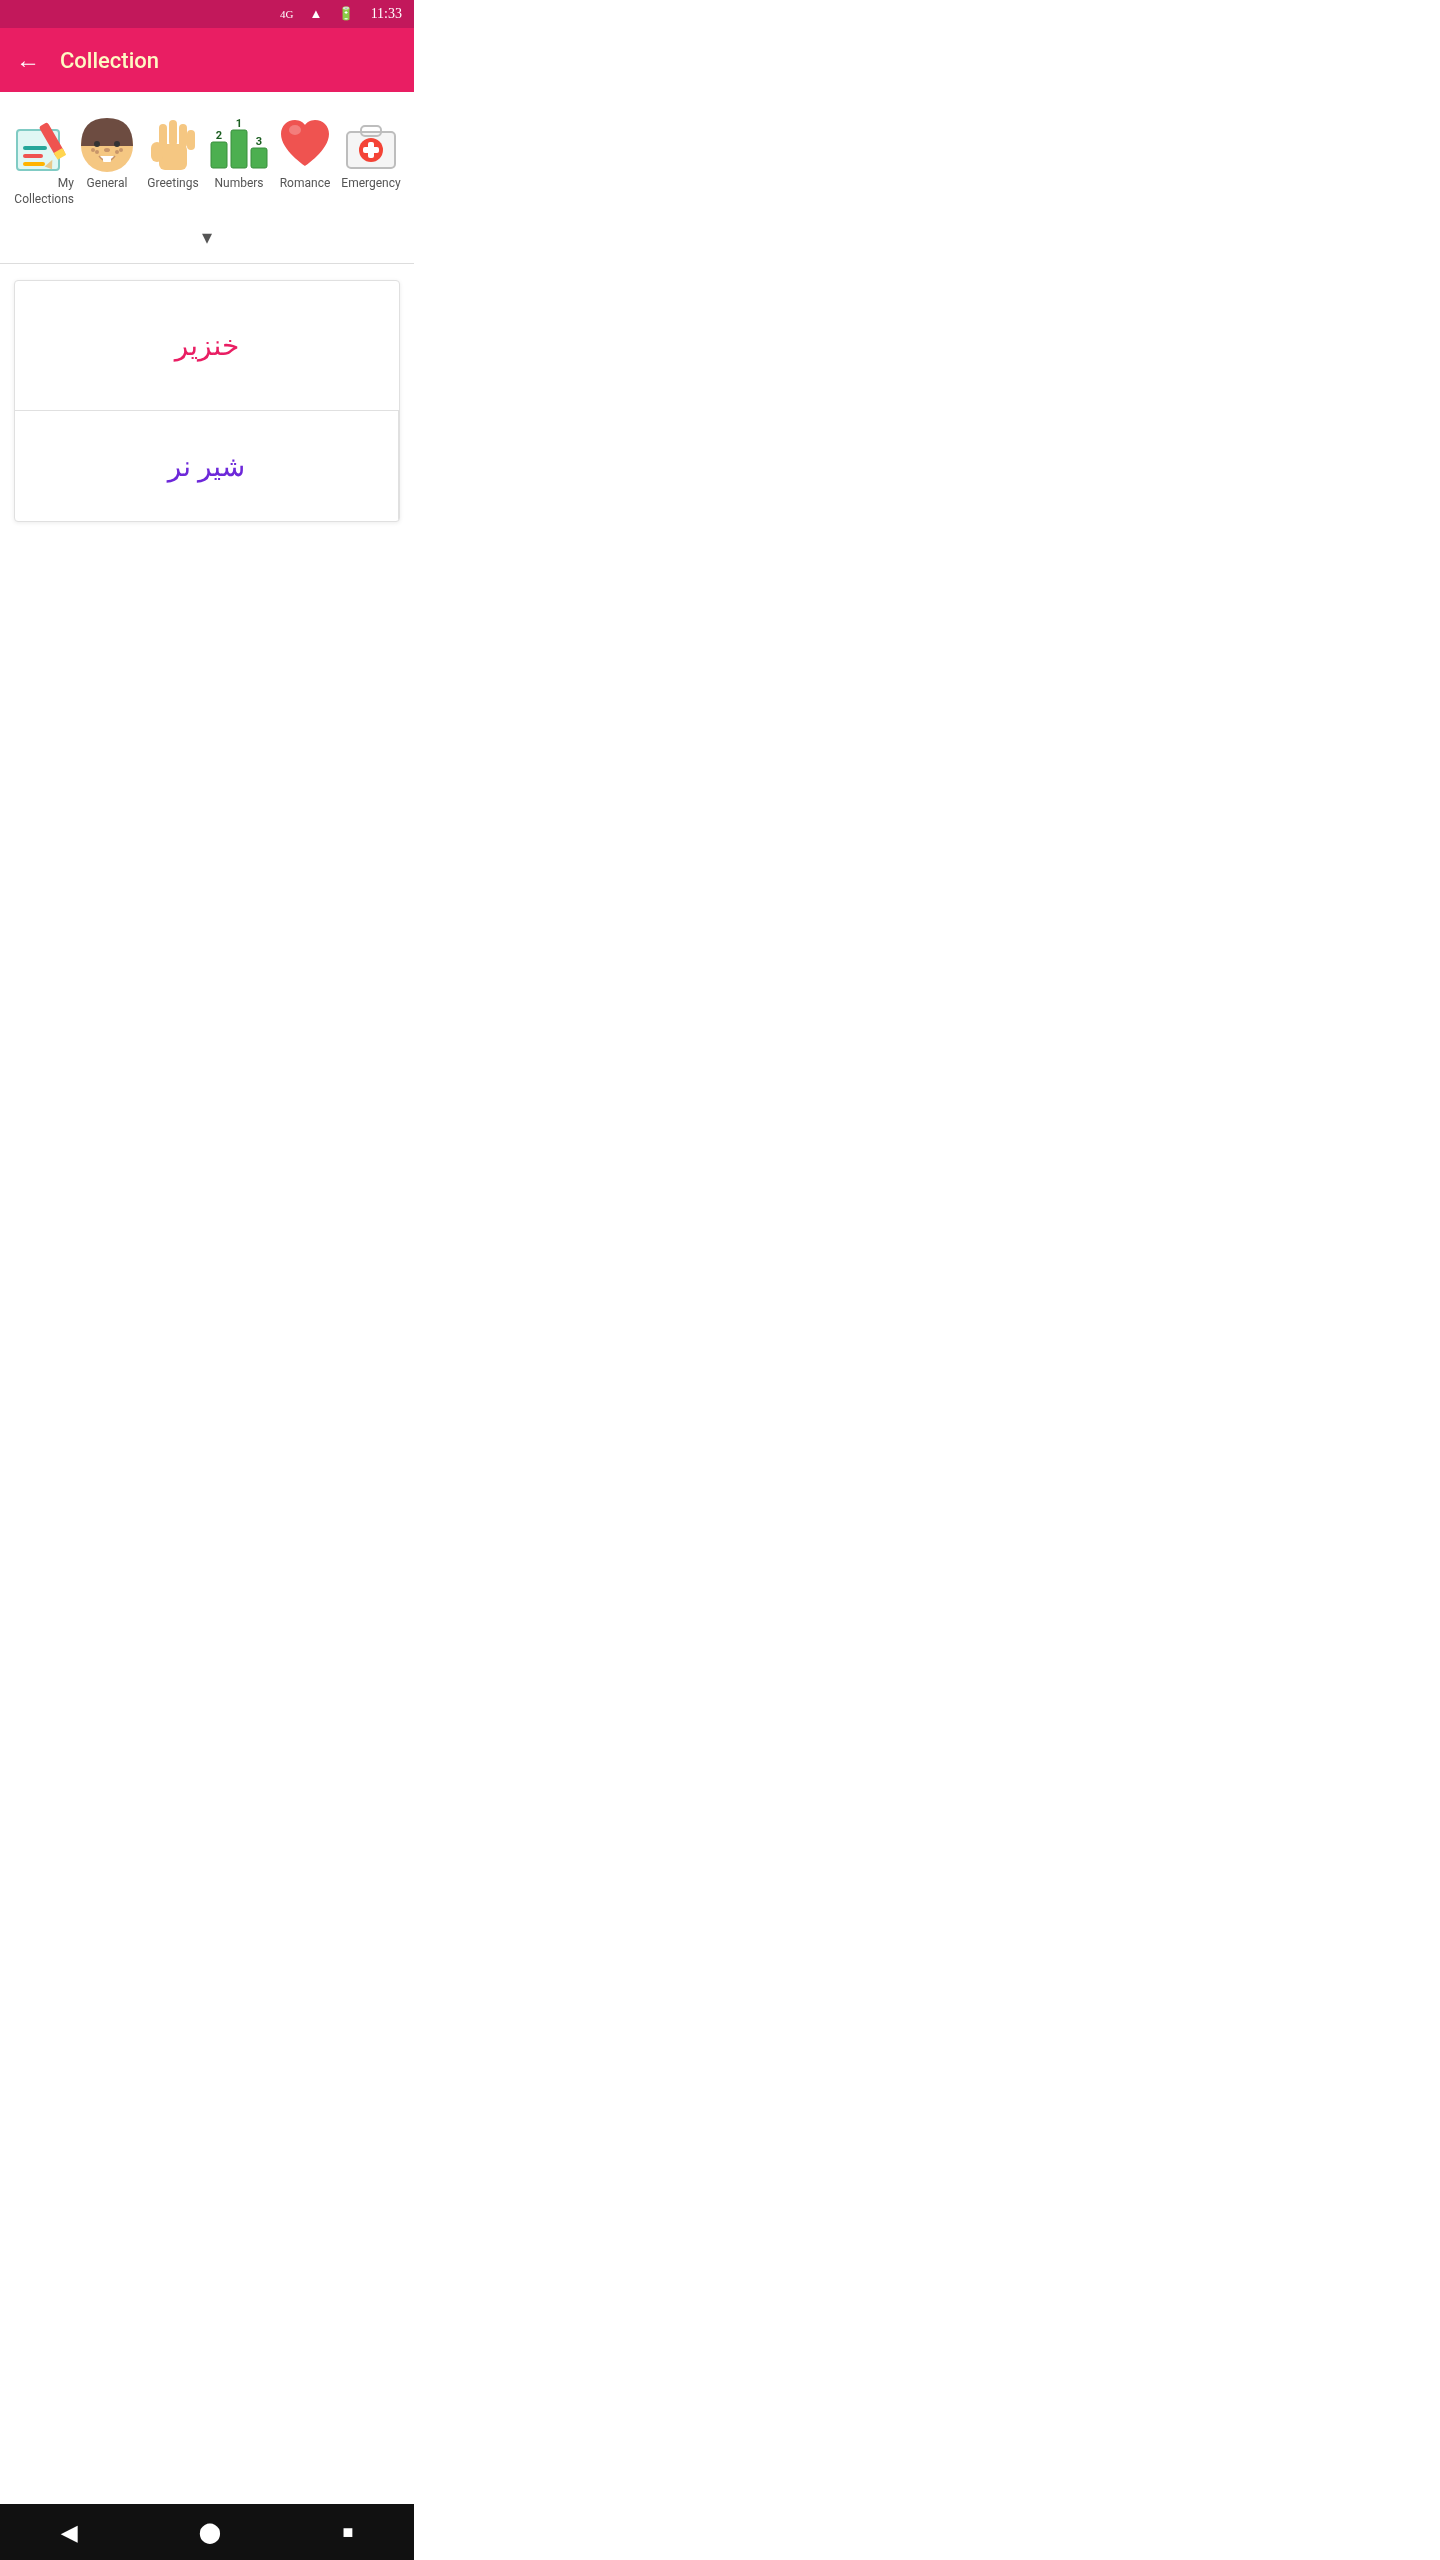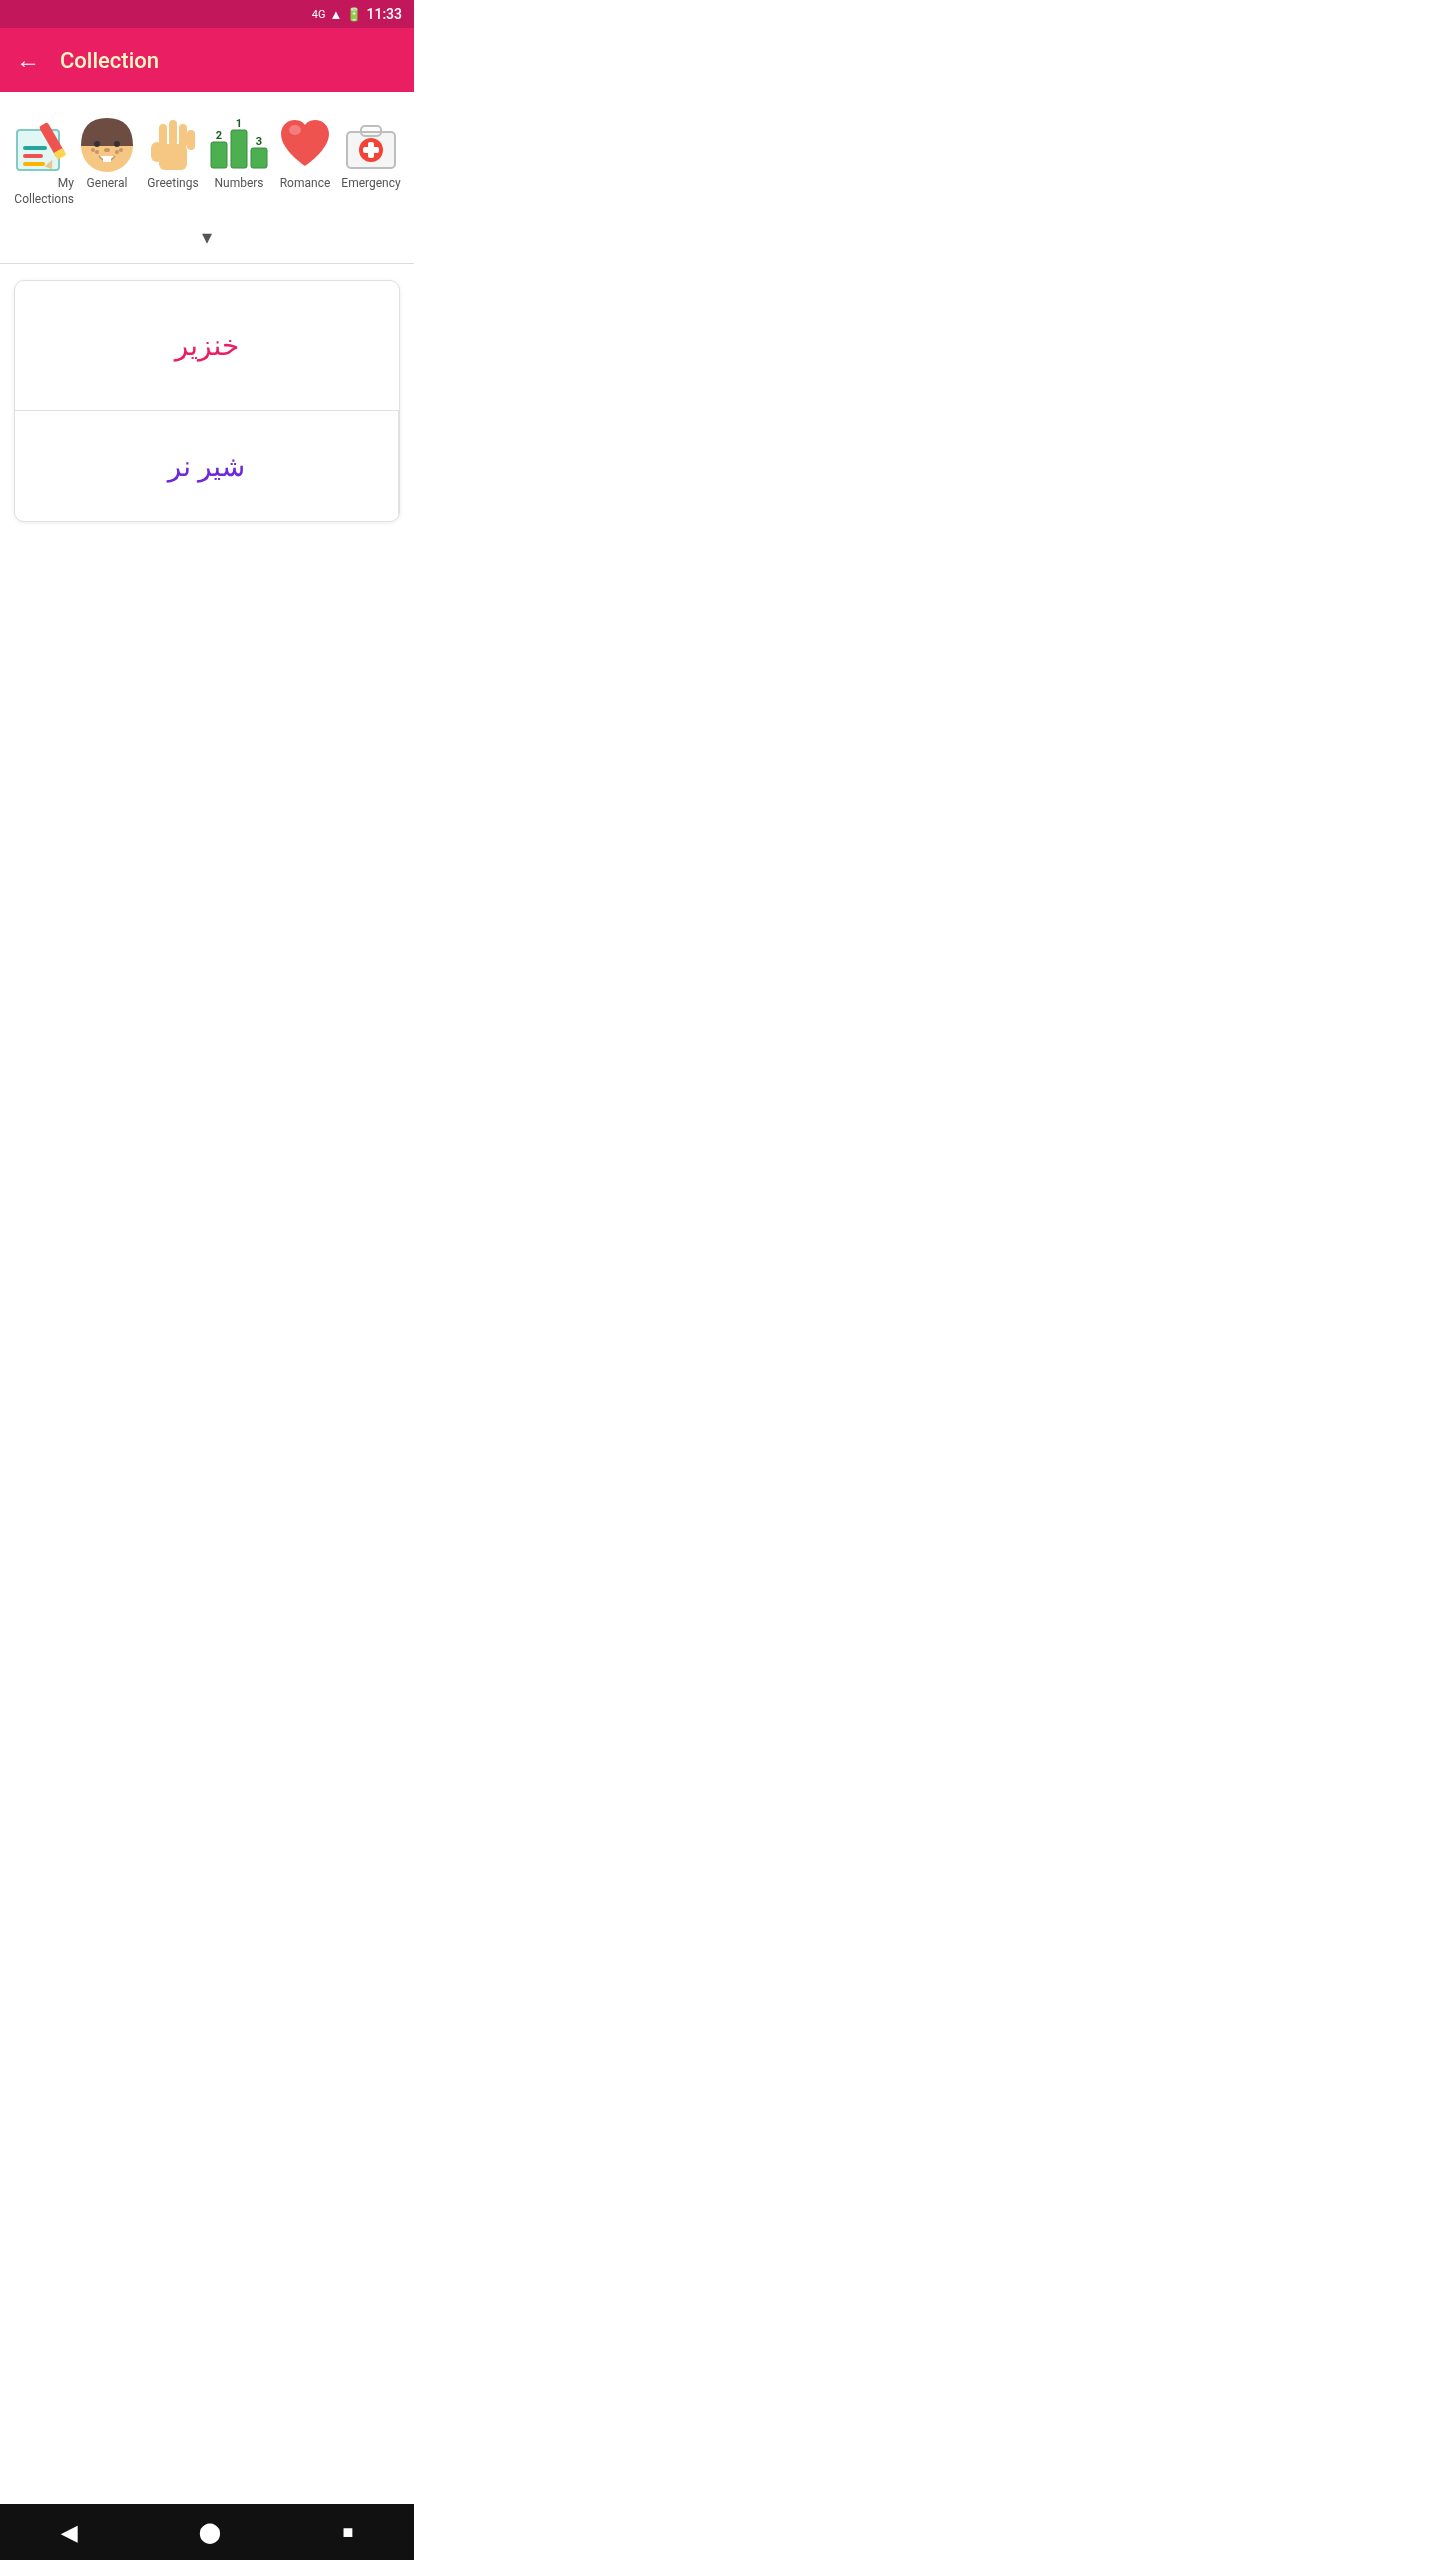--- a/index.html
+++ b/index.html
@@ -24,21 +24,22 @@
       display: flex;
       align-items: center;
       justify-content: flex-end;
       padding: 0 12px;
       gap: 6px;
     }
 
     .status-bar .status-icons {
       display: flex;
       align-items: center;
-      gap: 4px;
+      gap: 16px;
+      font-family: Liberation Serif, serif;
     }
 
     .status-bar .time {
       color: #fff;
       font-size: 14px;
       font-weight: 500;
       text-align: center;
     }
 
     .status-bar .signal-icon,
@@ -115,21 +116,21 @@
     .divider {
       height: 1px;
       background: #ddd;
       margin: 0 0 0 0;
     }
 
     
     .quiz-card {
       margin: 16px 14px;
       border: 1px solid #e0e0e0;
-      border-radius: 10px;
+      border-radius: 4px;
       overflow: hidden;
       background: #fff;
       box-shadow: 0 1px 4px rgba(0,0,0,0.08);
     }
 
     .quiz-top {
       display: flex;
       align-items: center;
       justify-content: center;
       height: 130px;

